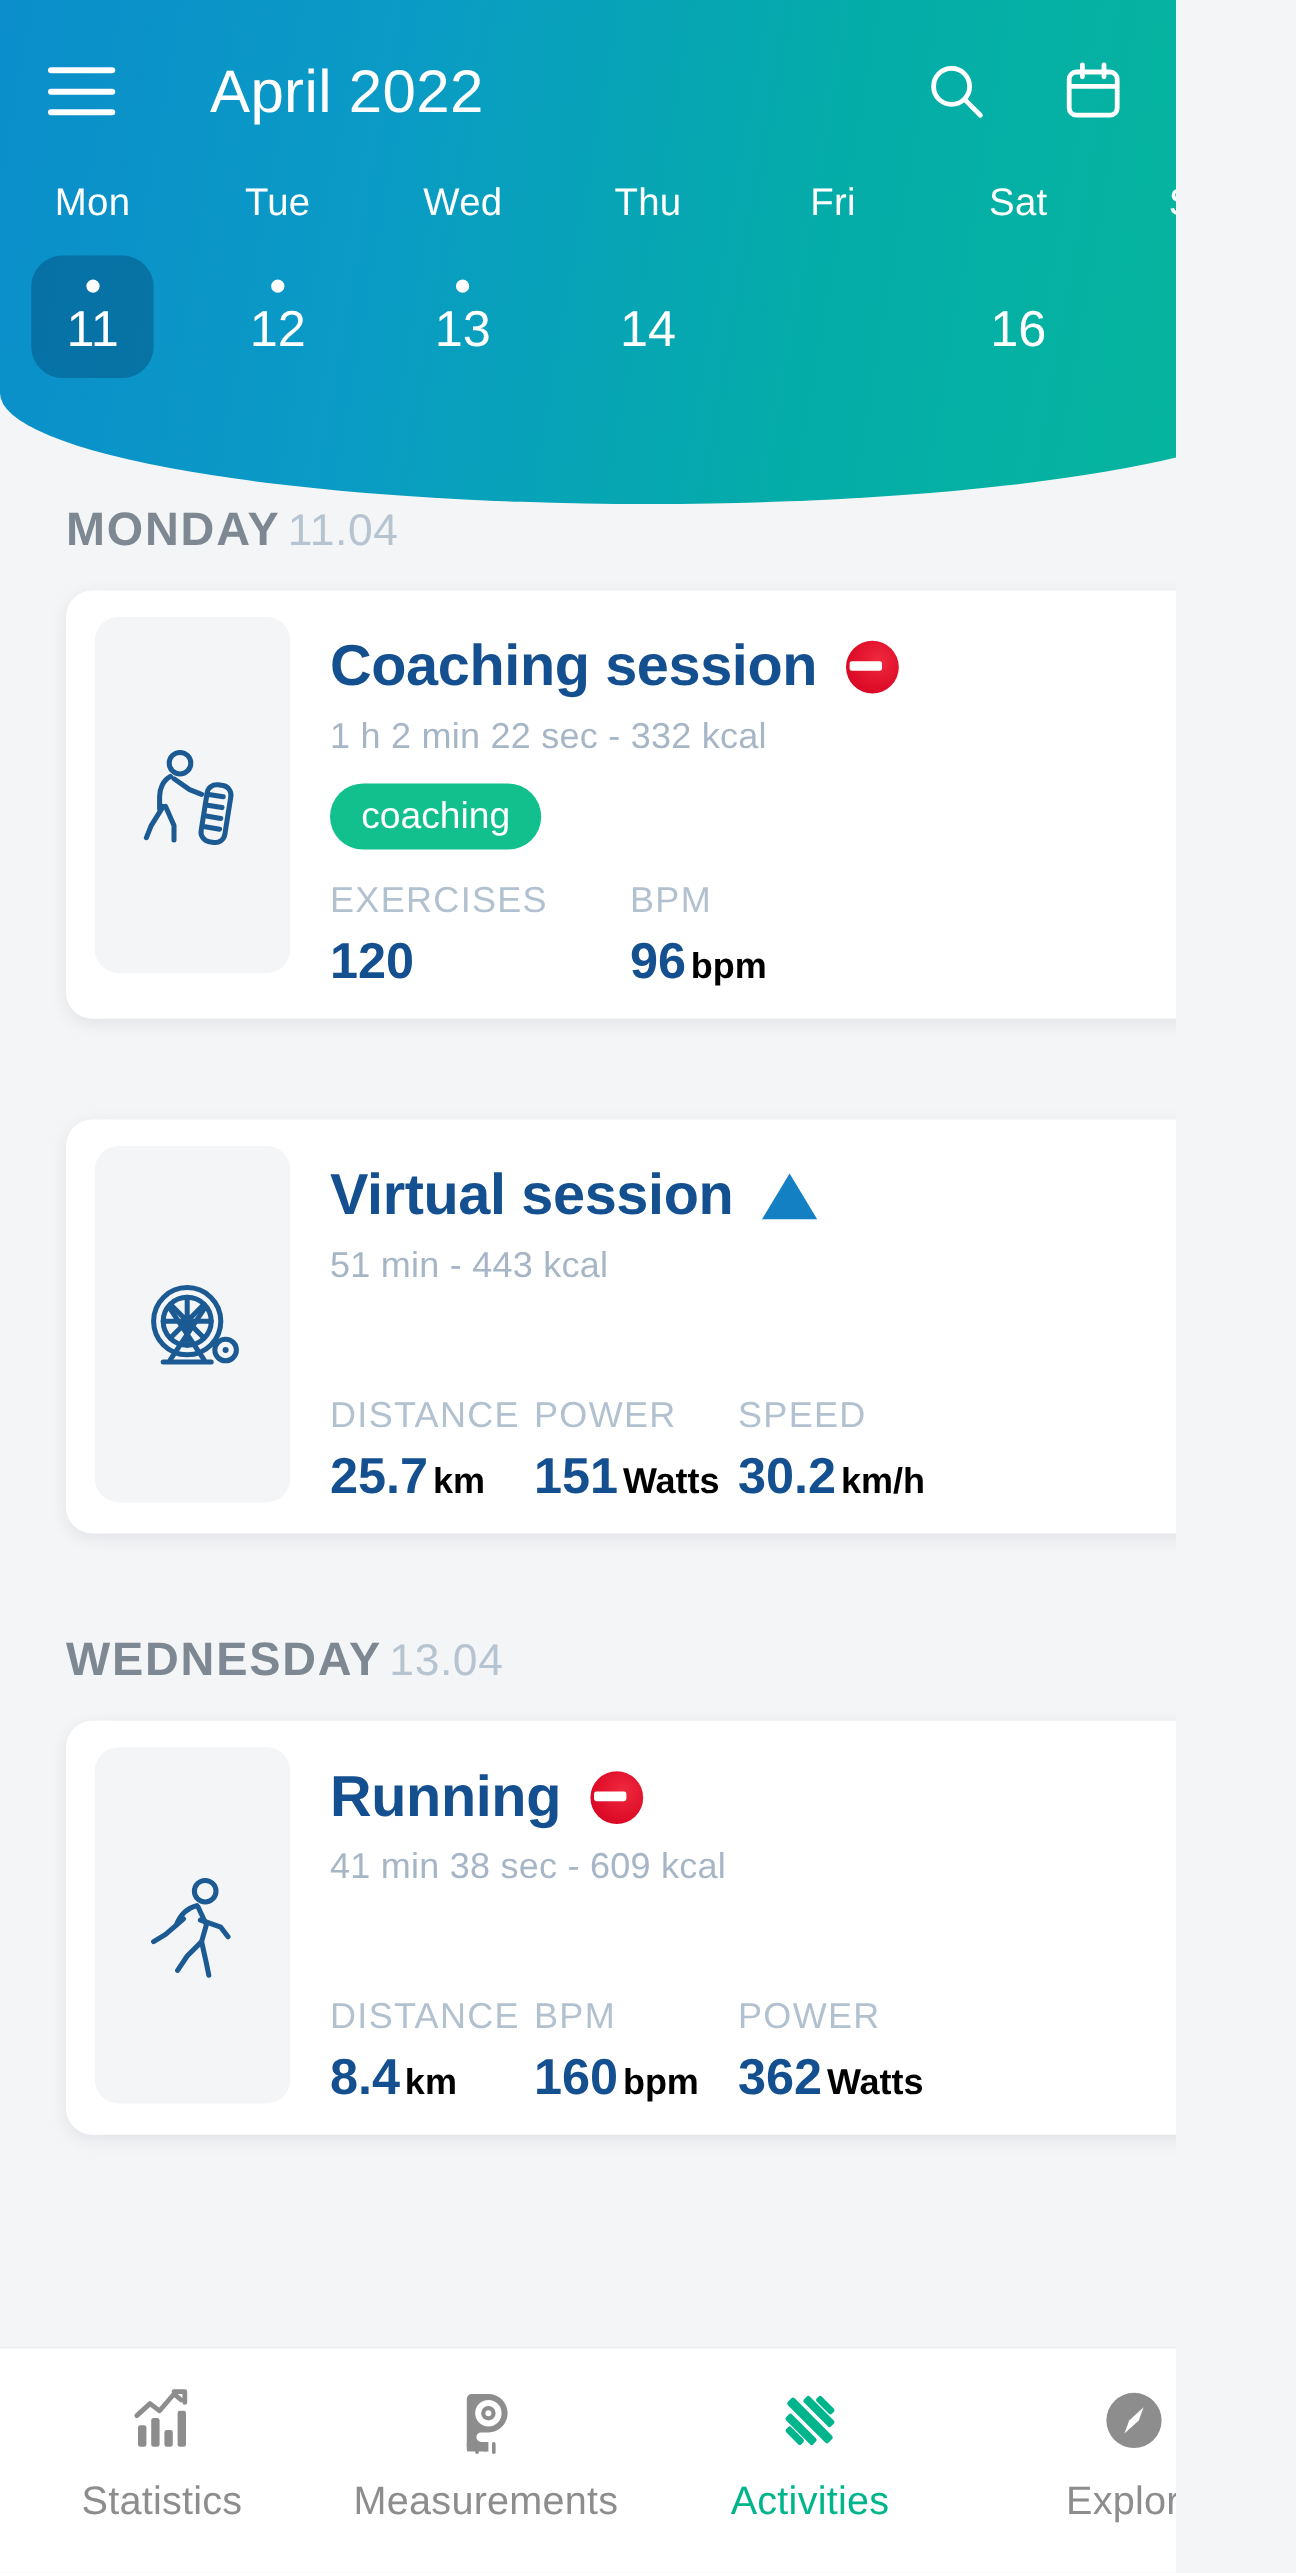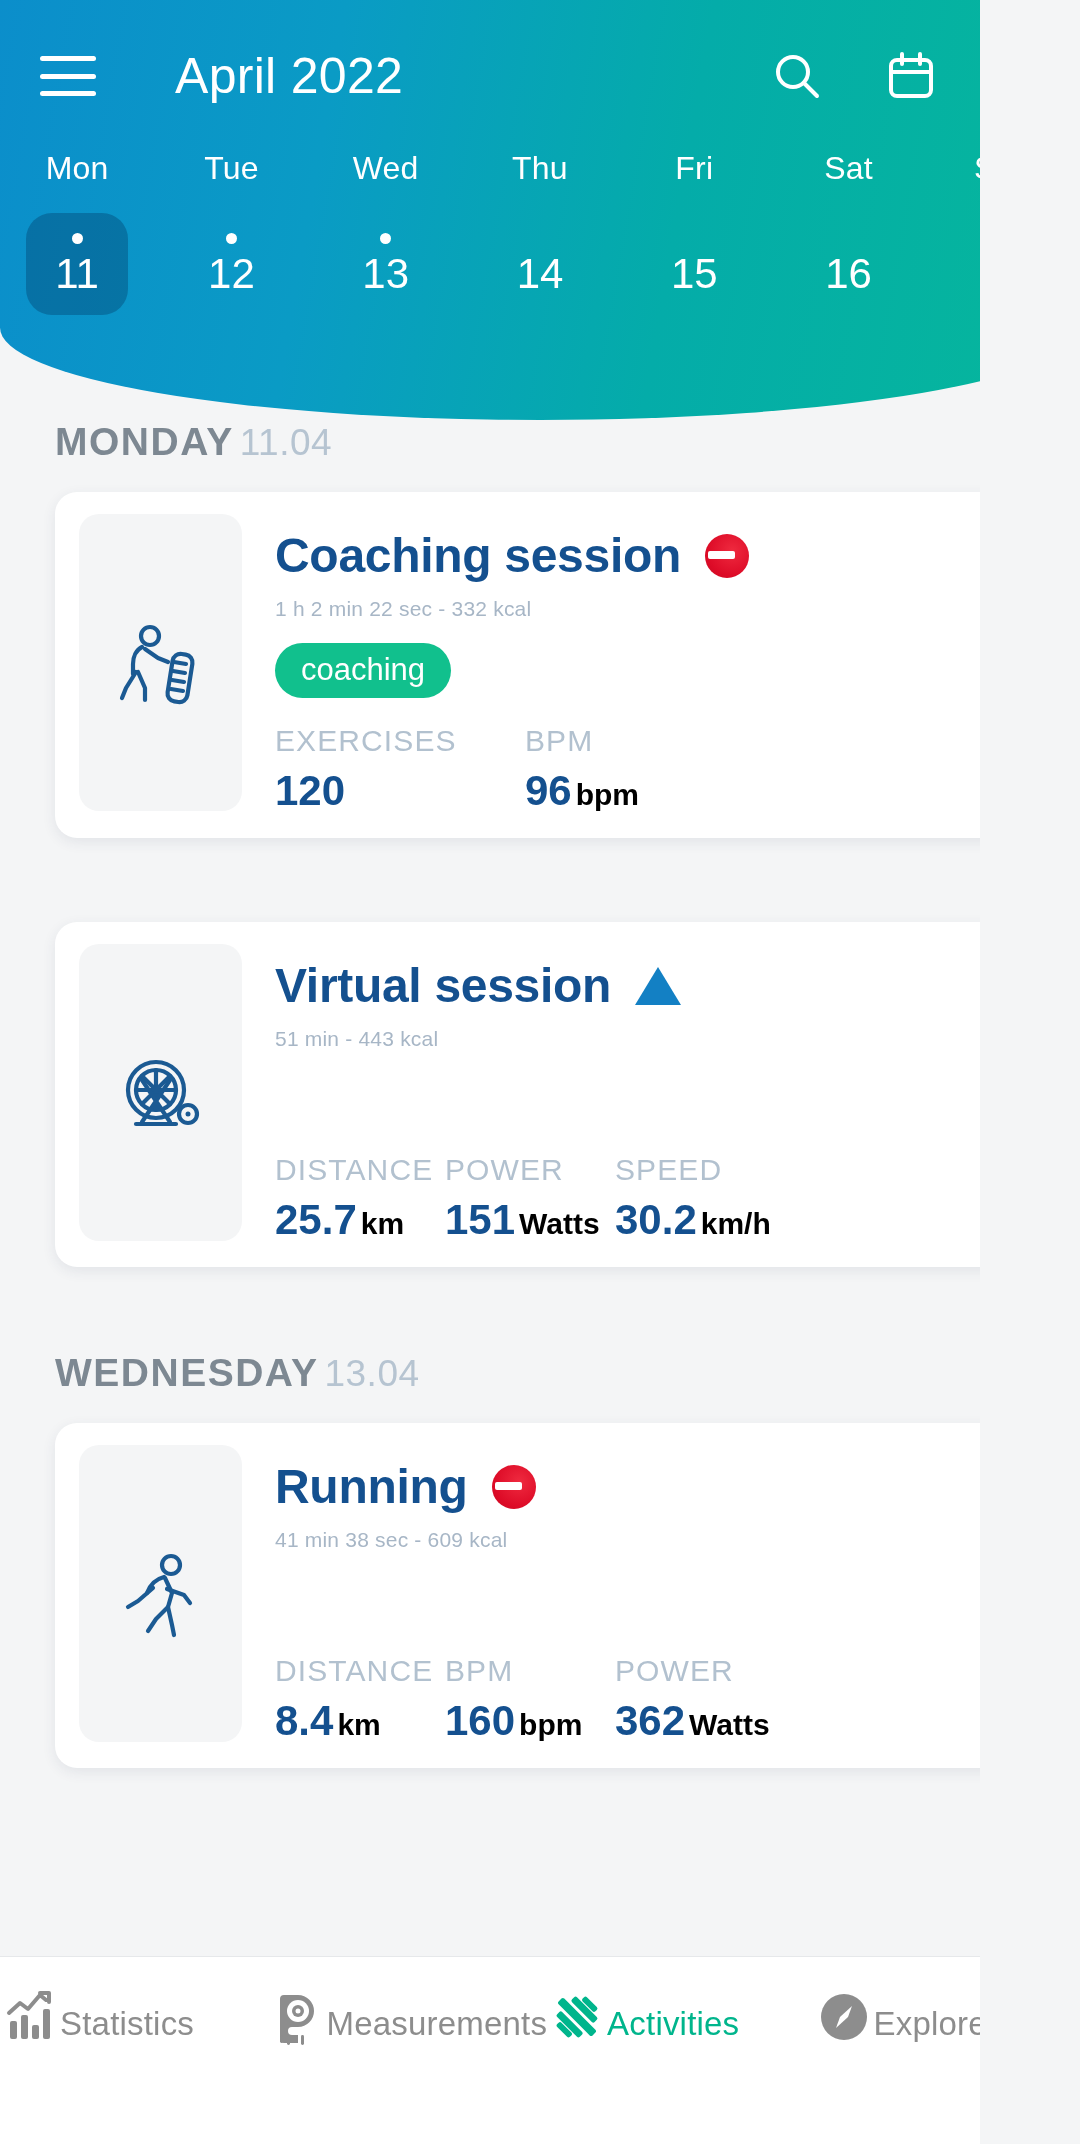--- a/index.html
+++ b/index.html
@@ -228,21 +228,21 @@
   .trend-up {
     width: 0; height: 0;
     border-left: 23px solid transparent;
     border-right: 23px solid transparent;
     border-bottom: 38px solid #1380c4;
     flex: 0 0 auto;
   }
 
   .card-sub {
     color: #a7b6c6;
-    font-size: 21px;
+    font-size: 30px;
     font-weight: 400;
     margin-top: 14px;
     letter-spacing: 0.2px;
     white-space: nowrap;
   }
 
   .tag {
     display: inline-block;
     align-self: flex-start;
     margin-top: 22px;
@@ -291,20 +291,21 @@
     height: 188px;
     background: #ffffff;
     border-top: 1px solid #e6e8ea;
     display: flex;
     align-items: flex-start;
     padding-top: 26px;
   }
   .nav-item {
     flex: 1;
     display: flex;
+    flex-direction: column;
     align-items: center;
     cursor: pointer;
   }
   .nav-icon {
     height: 68px;
     display: flex;
     align-items: center;
     justify-content: center;
     margin-bottom: 14px;
   }
@@ -386,24 +387,20 @@
         </div>
         <div class="day">
           <div class="day-name">Thu</div>
      <div class="day-pill">
        <div class="day-dot hidden"></div>
        <div class="day-num">14</div>
      </div>
         </div>
         <div class="day">
           <div class="day-name">Fri</div>
-     <div class="day-pill">
-       <div class="day-dot hidden"></div>
-       <div class="day-num">15</div>
-     </div>
         </div>
         <div class="day">
           <div class="day-name">Sat</div>
      <div class="day-pill">
        <div class="day-dot hidden"></div>
        <div class="day-num">16</div>
      </div>
         </div>
         <div class="day">
           <div class="day-name">Sun</div>

